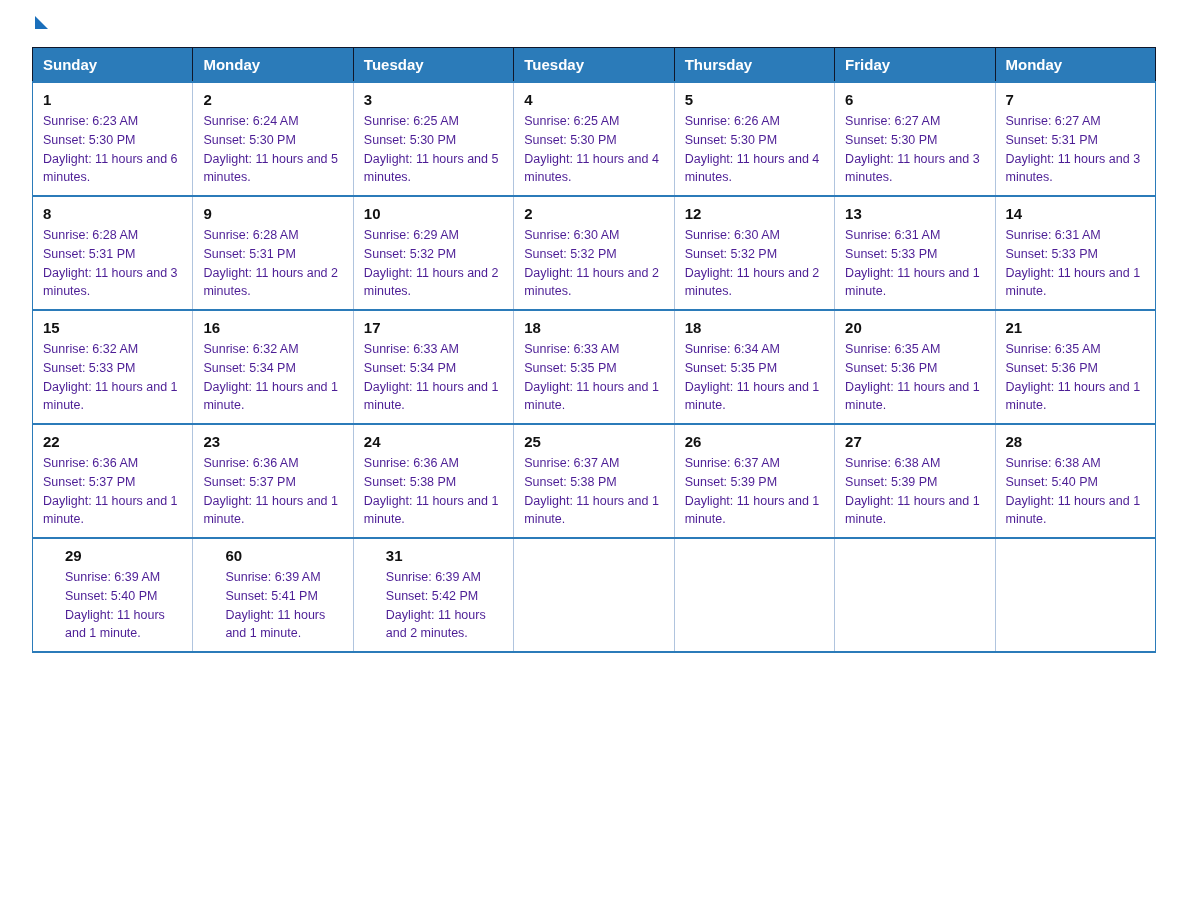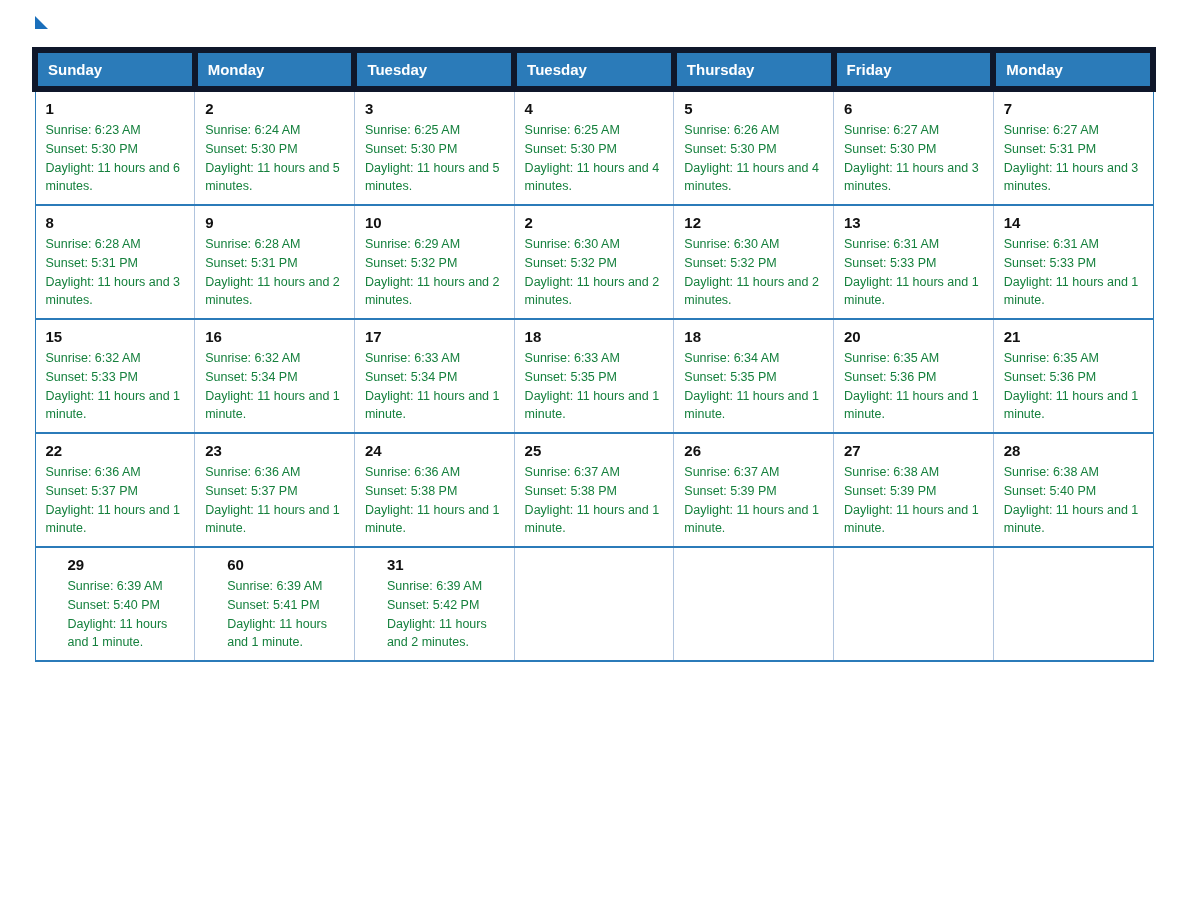--- a/index.html
+++ b/index.html
@@ -62,21 +62,21 @@
       border-collapse: collapse;
       table-layout: fixed;
     }
     thead th {
       background-color: #2b7bb9;
       color: #fff;
       font-size: 15px;
       font-weight: bold;
       padding: 8px 10px;
       text-align: left;
-      border: 6px solid #0f172a;
+      border: 1px solid #0f172a;
     }
     tbody td {
       vertical-align: top;
       padding: 8px 10px;
       border: 1px solid #b0c4de;
       font-size: 13px;
       color: #222;
       background: #fff;
       min-height: 90px;
       height: 100px;
@@ -99,21 +99,21 @@
     }
     .day-number {
       font-size: 15px;
       font-weight: bold;
       color: #111;
       display: block;
       margin-bottom: 4px;
     }
     .day-info {
       font-size: 12.5px;
-      color: #15803d;
+      color: #4c1d95;
       line-height: 1.5;
     }
     .empty-cell {
       background: #fff;
     }
     .logo-wrapper {
       display: flex;
       flex-direction: column;
     }
     .logo-line1 {

